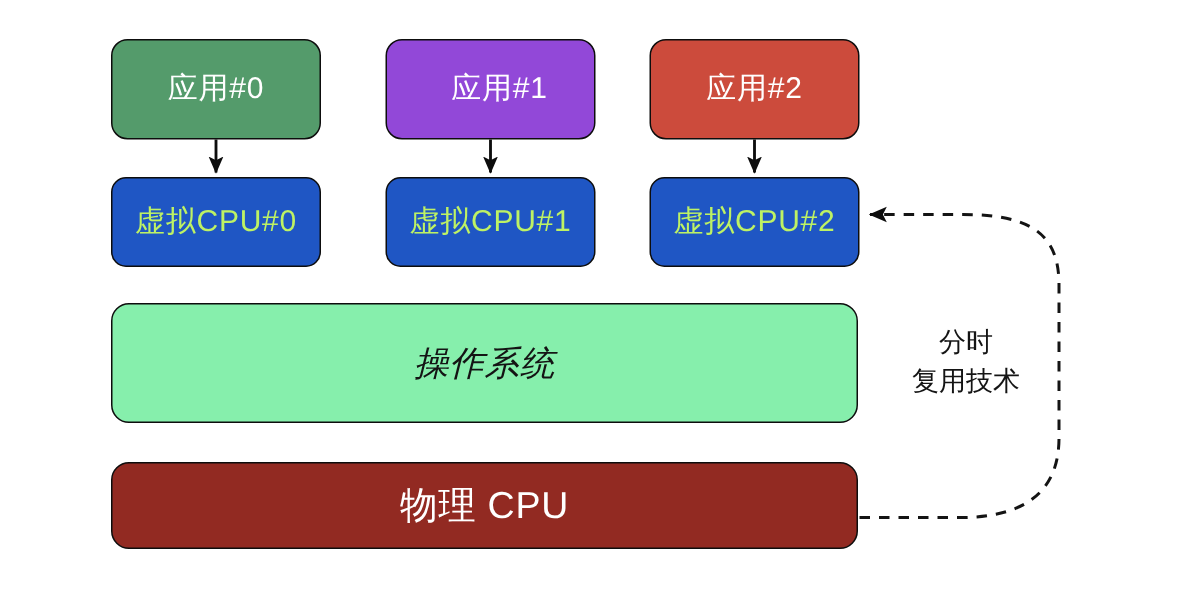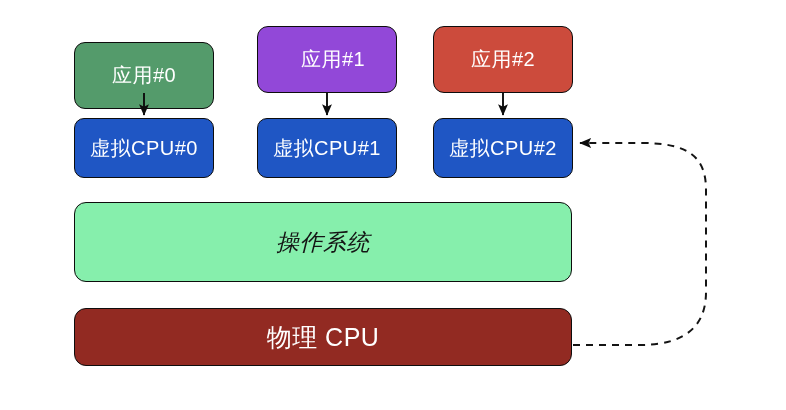--- a/index.html
+++ b/index.html
@@ -35,21 +35,21 @@
     width: 140px;
     height: 67px;
     font-size: 20px;
     color: #ffffff;
     border-radius: 11px;
   }
   .vcpu-node {
     width: 140px;
     height: 60px;
     font-size: 20px;
-    color: #ffffff;
+    color: #bef264;
     border-radius: 10px;
   }
   .wide-node {
     left: 74px;
     width: 498px;
   }
   #os-node {
     top: 202px;
     height: 80px;
     font-size: 23px;
@@ -96,21 +96,21 @@
     font-size: 13px;
     color: #cfcfcf;
     letter-spacing: 1px;
   }
 </style>
 </head>
 <body>
 
 <div id="canvas">
 
-  <div class="node app-node col0 row-app" id="app-node-0" style="background:#549B6B;margin-top:16px;">应用#0</div>
+  <div class="node app-node col0 row-app" id="app-node-0" style="background:#549B6B;">应用#0</div>
 
   <div class="node app-node col1 row-app" id="app-node-1" style="background:#9248D8;padding-left:12px;">应用#1</div>
 
   <div class="node app-node col2 row-app" id="app-node-2" style="background:#CC4B3C;">应用#2</div>
 
   <div class="node vcpu-node col0 row-vcpu" id="vcpu-node-0" style="background:#1F56C4;">虚拟CPU#0</div>
 
   <div class="node vcpu-node col1 row-vcpu" id="vcpu-node-1" style="background:#1F56C4;">虚拟CPU#1</div>
 
   <div class="node vcpu-node col2 row-vcpu" id="vcpu-node-2" style="background:#1F56C4;">虚拟CPU#2</div>
@@ -138,15 +138,17 @@
 
   <svg id="curve-layer" viewBox="0 0 786 410">
     <path d="M 573,345
              L 640,345
              C 690,345 706,322 706,292
              L 706,190
              C 706,158 690,143 642,143
              L 580,143" fill="none" stroke="#141414" stroke-width="2" stroke-dasharray="7,6" stroke-linecap="butt" marker-end="url(#arrowhead-curve)"></path>
   </svg>
 
+  <div id="share-label">分时
+复用技术</div>
 
 
 </div>
 
 </body></html>

